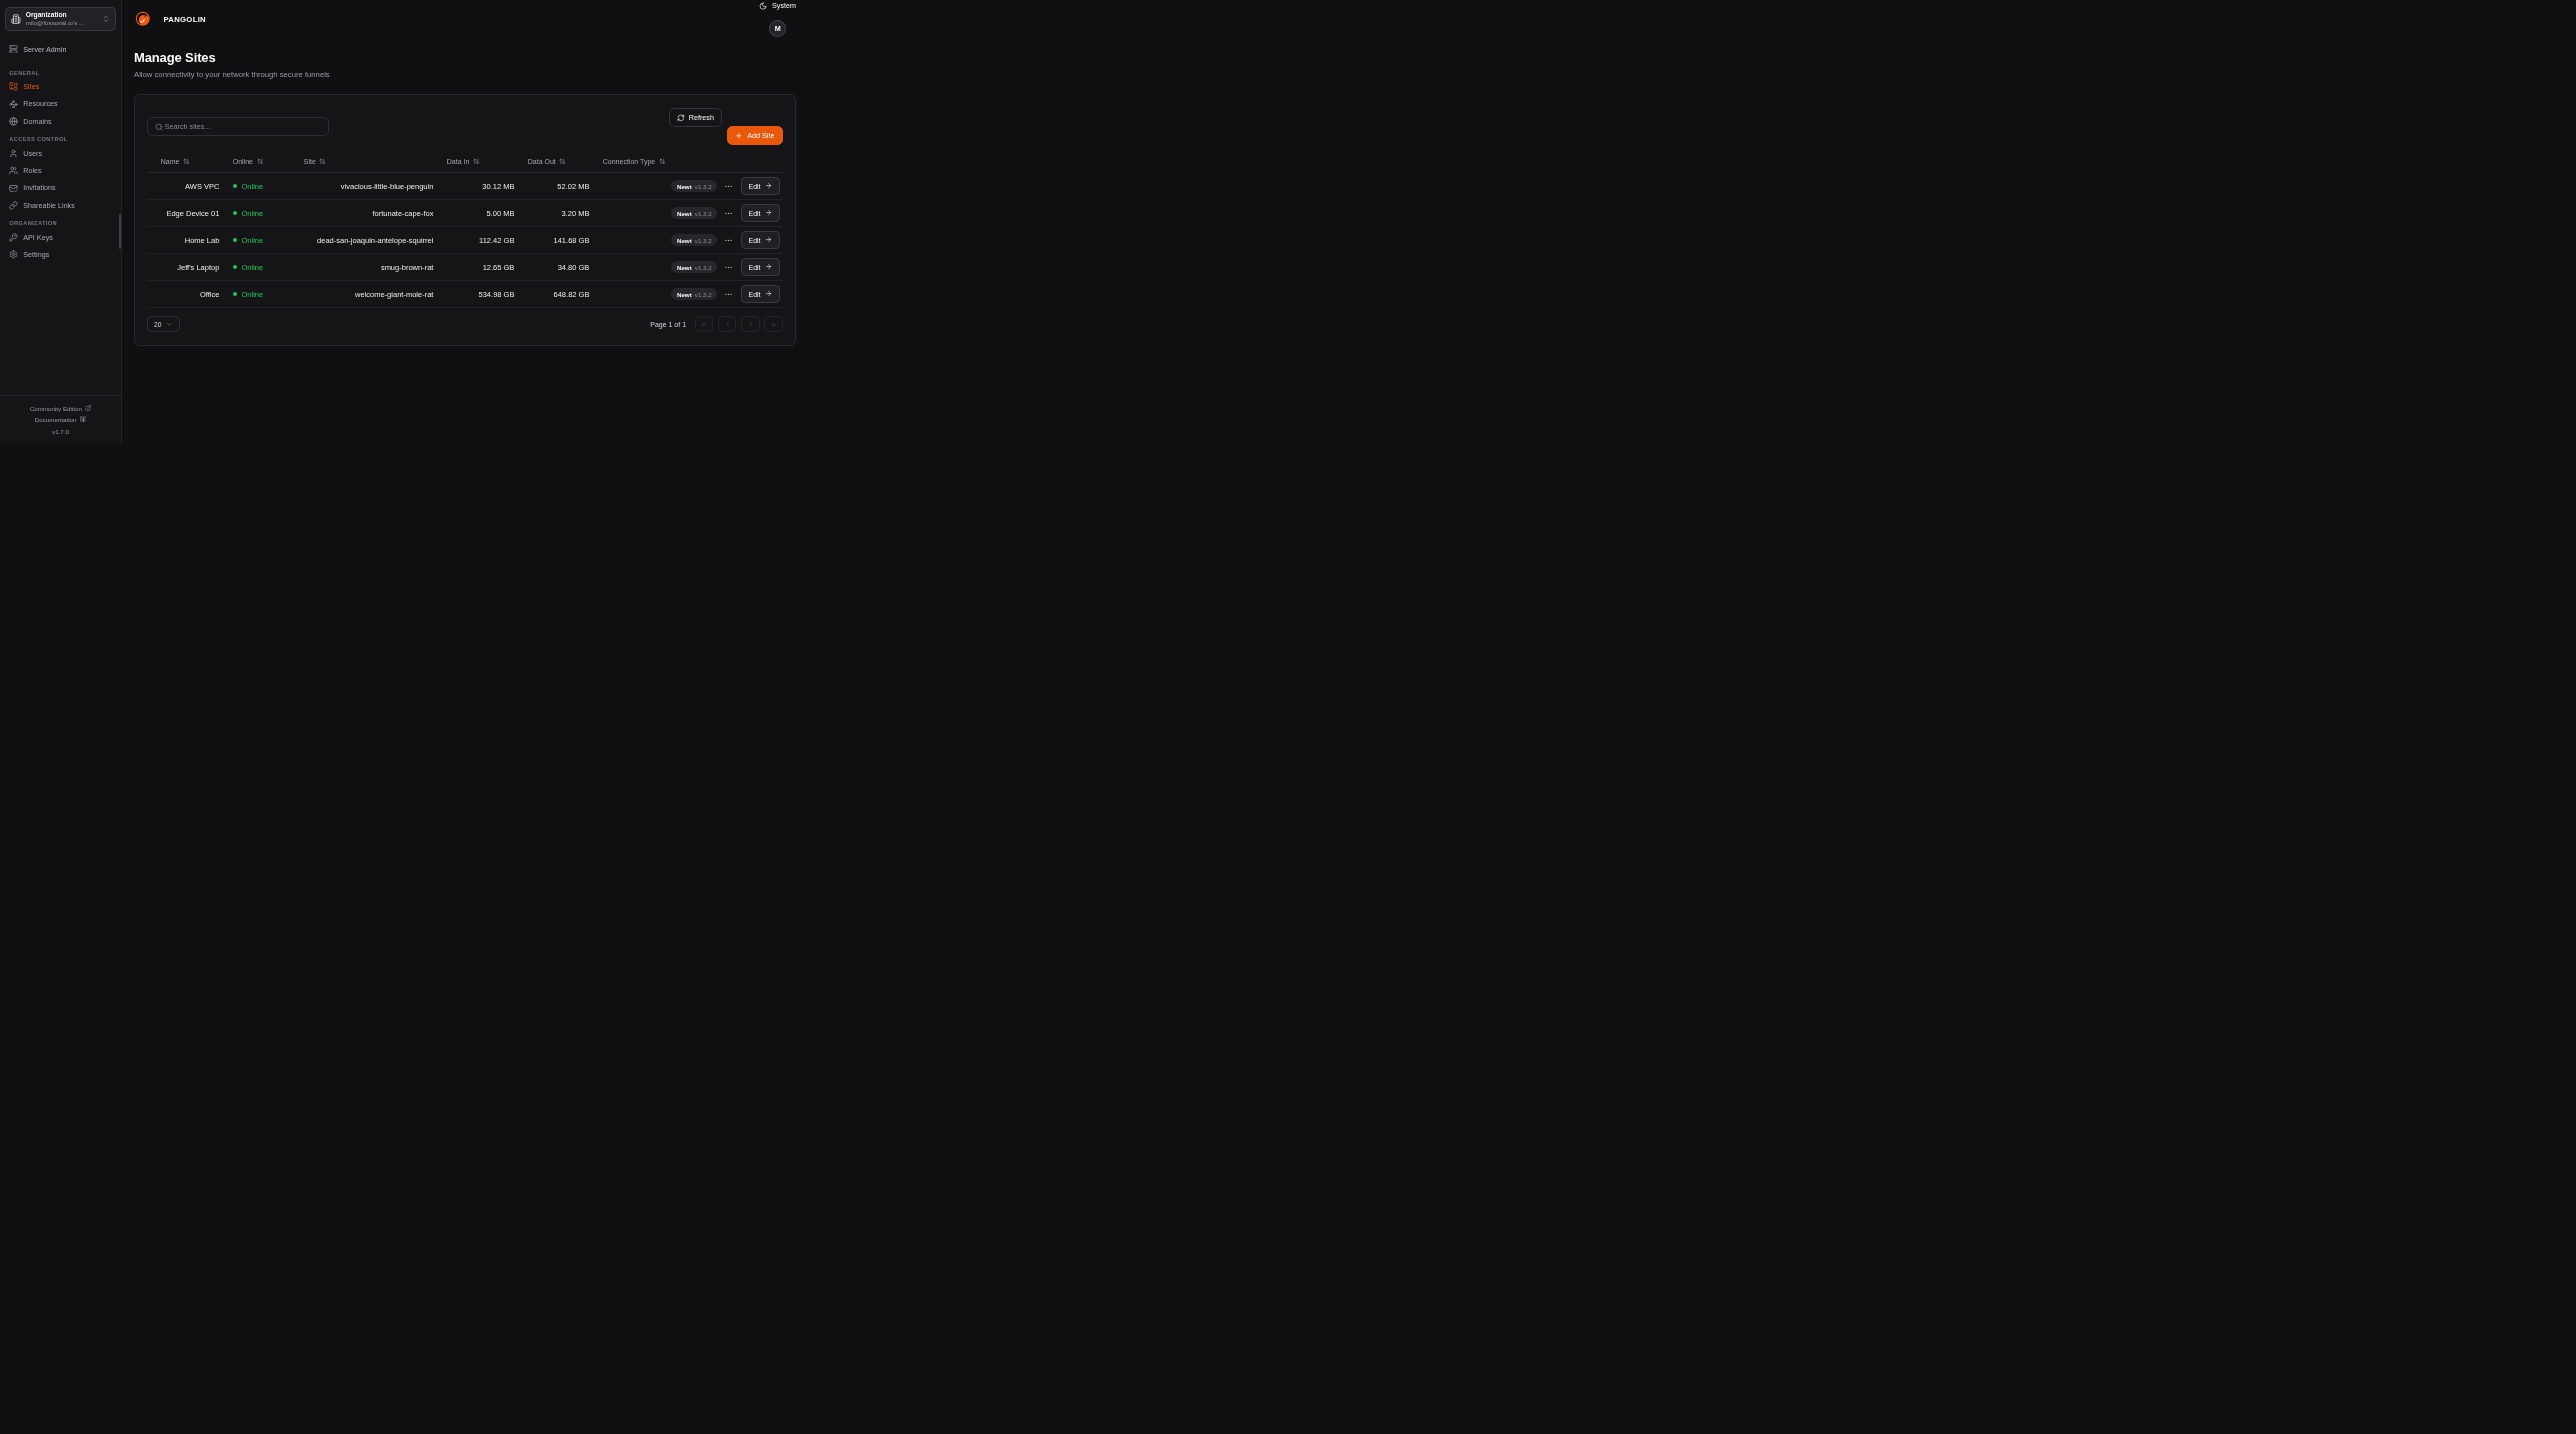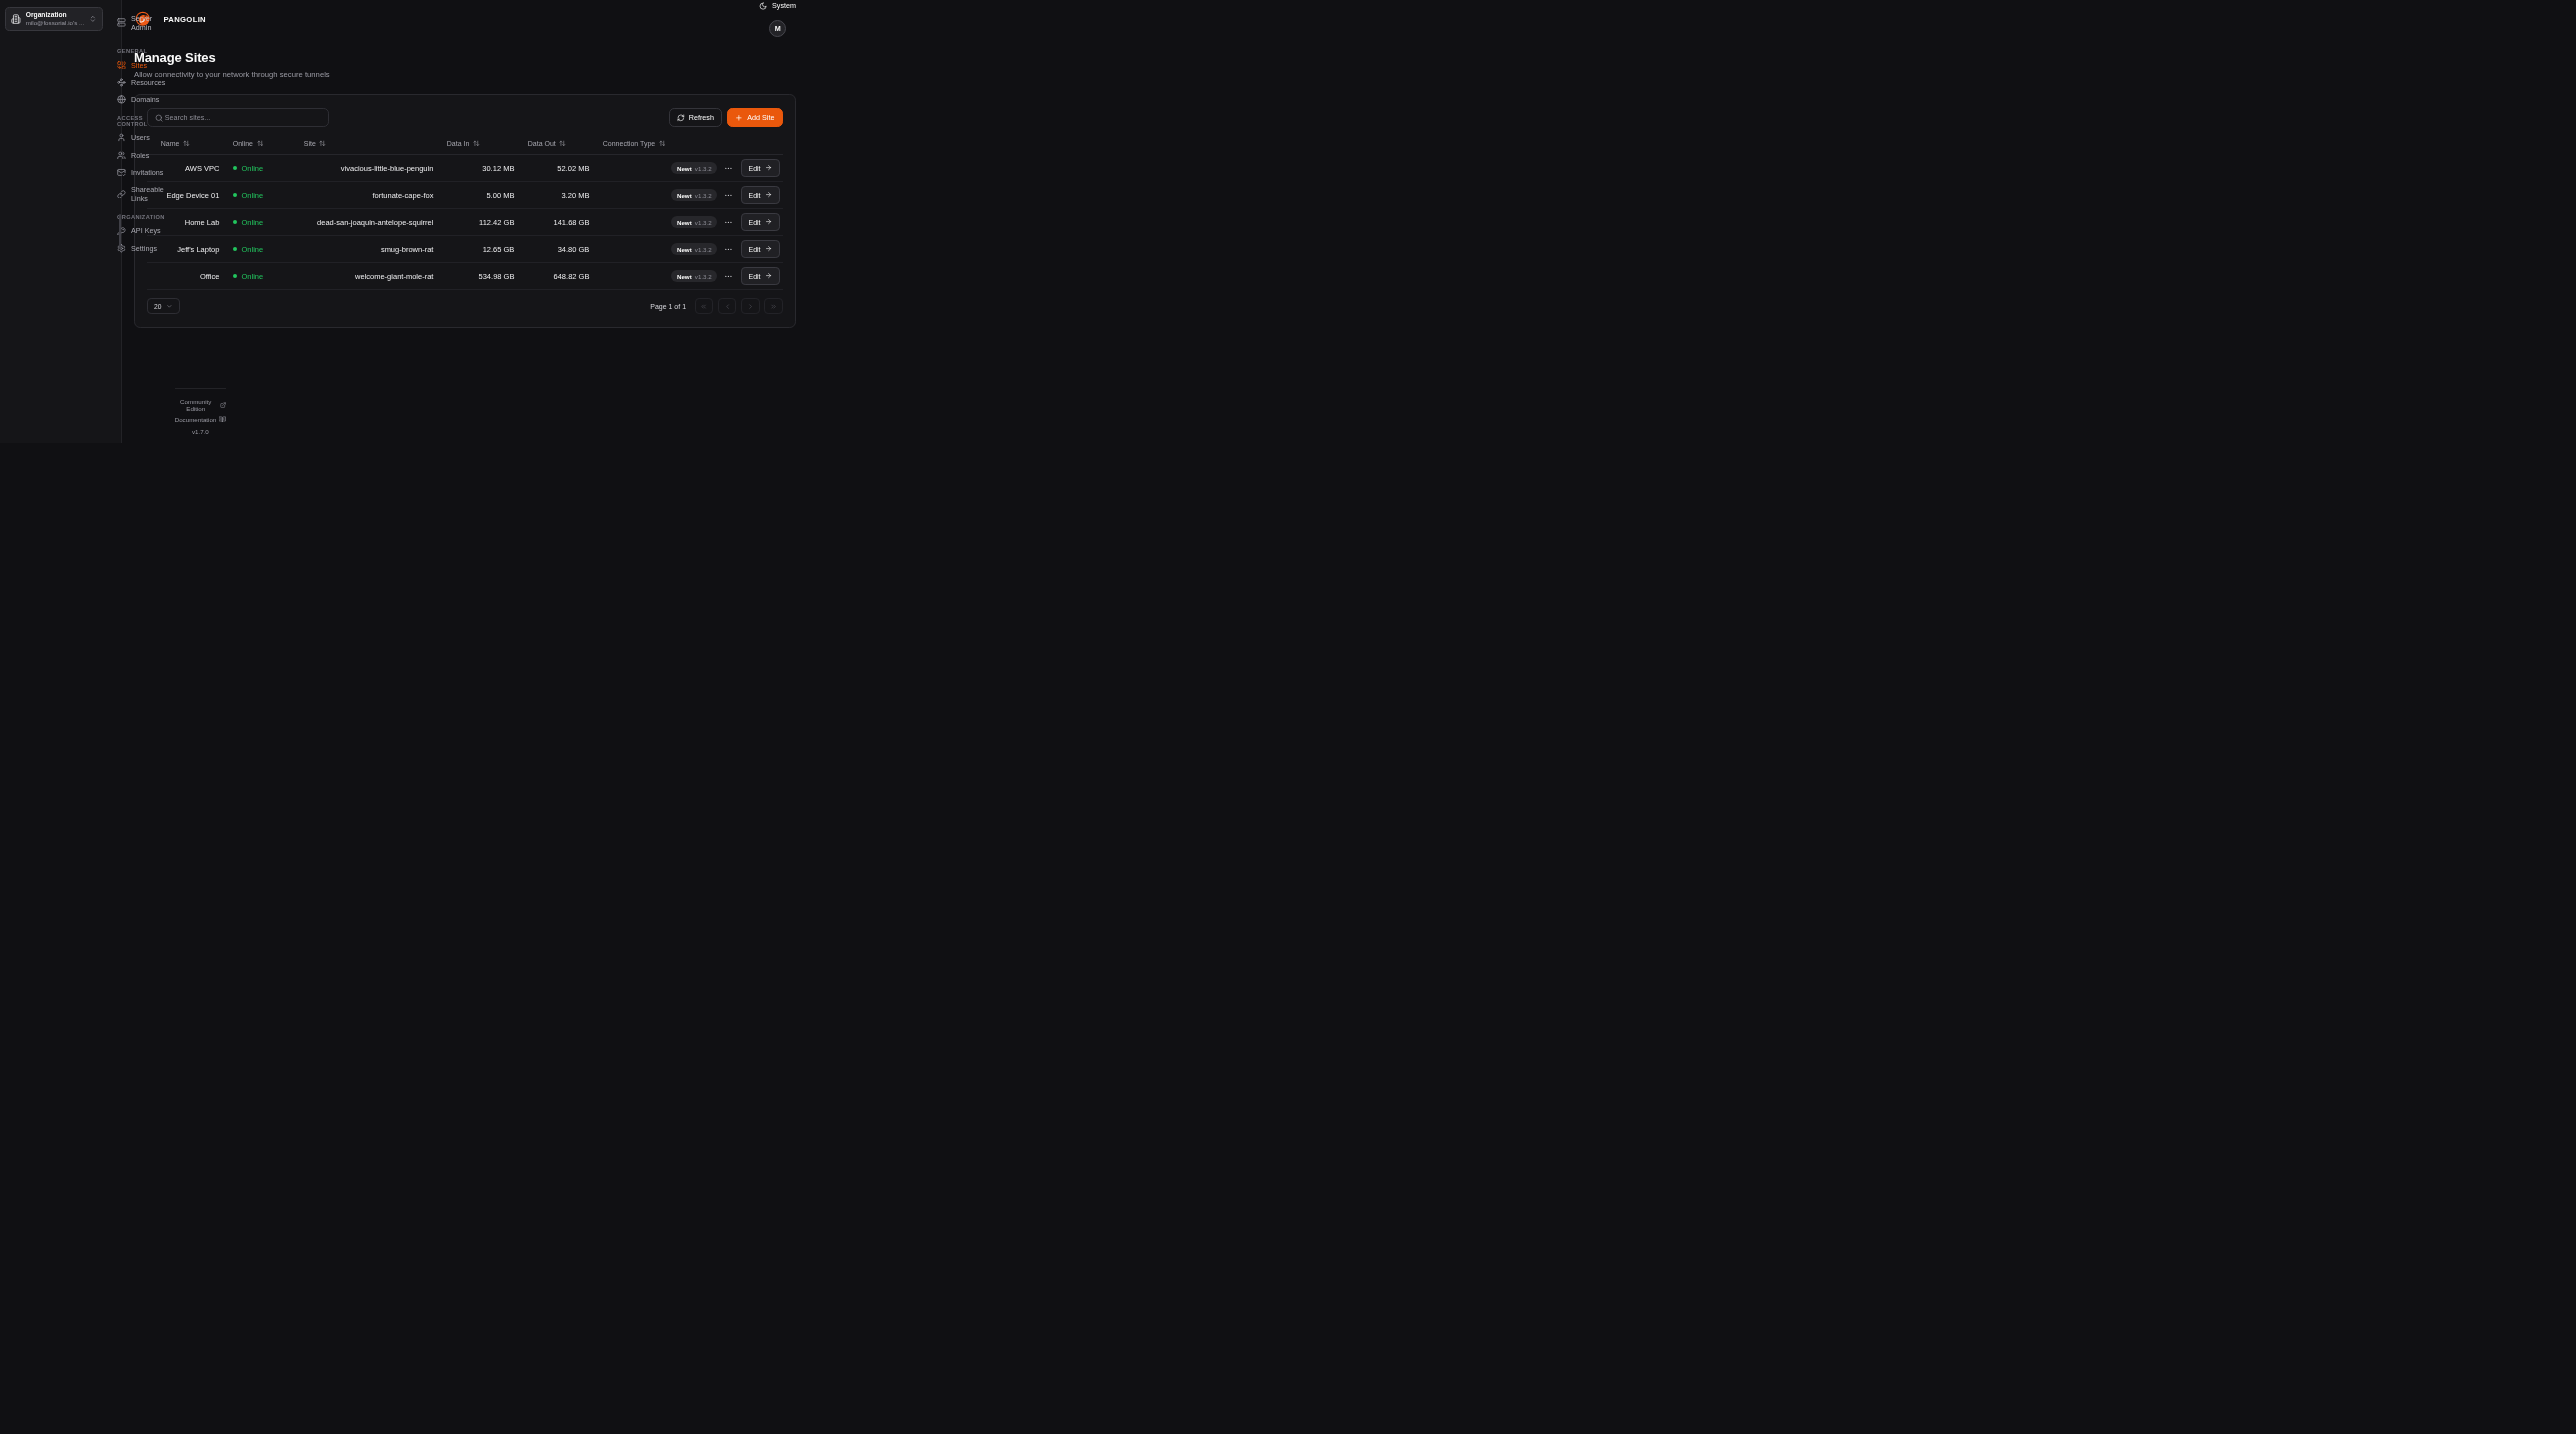--- a/index.html
+++ b/index.html
@@ -8,21 +8,21 @@
     background:#101013; color:#ededef;
     font-family:"Liberation Sans","DejaVu Sans",sans-serif;
     font-size:7.2px; overflow:hidden; display:flex; cursor:default;
   }
   svg { display:block; flex:none; }
   [data-interactable="true"] { cursor:pointer; }
 
   
   .sidebar {
     width:122px; flex:none; background:#151518; border-right:0.5px solid #232327;
-    display:flex; flex-direction:row; position:relative;
+    display:flex; flex-direction:column; position:relative;
   }
   .org-selector {
     margin:6.7px 5.2px 0; height:24px; border:0.5px solid #37373d; background:#222226;
     border-radius:4.6px; display:flex; align-items:center; padding:0 5.2px; gap:4.6px;
   }
   .org-selector .texts { min-width:0; flex:1; }
   .org-title { font-size:6.7px; font-weight:700; color:#fafafa; line-height:1.35; }
   .org-sub { font-size:6.2px; color:#9a9aa3; white-space:nowrap; overflow:hidden; line-height:1.3; }
   .org-chevrons { color:#9a9aa3; }
   .icon-w { color:#c7c7cf; }
@@ -78,21 +78,21 @@
   }
   .search-box input {
     flex:1; background:transparent; border:none; outline:none; color:#e4e4e7;
     font-size:7.2px; font-family:inherit;
   }
   .search-box input::placeholder { color:#8a8a93; }
   .toolbar-btns { display:flex; gap:5.2px; }
   .btn { display:inline-flex; align-items:center; gap:4.1px; height:19.6px; border-radius:5.2px;
     font-size:7.2px; font-weight:500; font-family:inherit; padding:0 7.2px; }
   .btn-outline { background:transparent; border:0.5px solid #34343a; color:#fafafa; }
-  .btn-primary { background:#ea580c; border:0.5px solid #ea580c; color:#fff; }
+  .btn-primary { background:#ea580c; border:0.5px solid #ea580c; color:#fff;margin-top:18px; }
 
   
   .tbl { margin-top:5.2px; }
   .tr { display:grid; grid-template-columns:72px 71px 143px 81px 75px 128px 1fr; align-items:center; }
   .th-row { border-bottom:0.5px solid #26262b; }
   .th {
     display:flex; align-items:center; gap:3.6px; padding:7.2px 0 7.2px 13.4px;
     font-size:7px; font-weight:500; color:#a6a6ae;
   }
   .sort-ic { color:#a6a6ae; }

